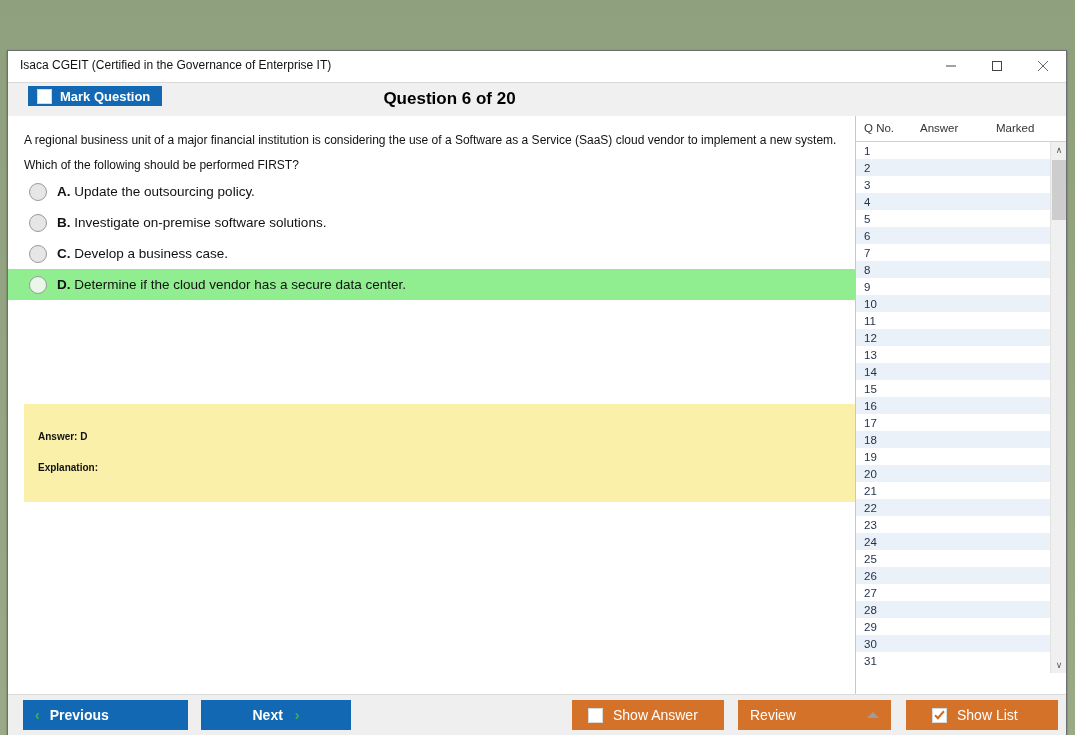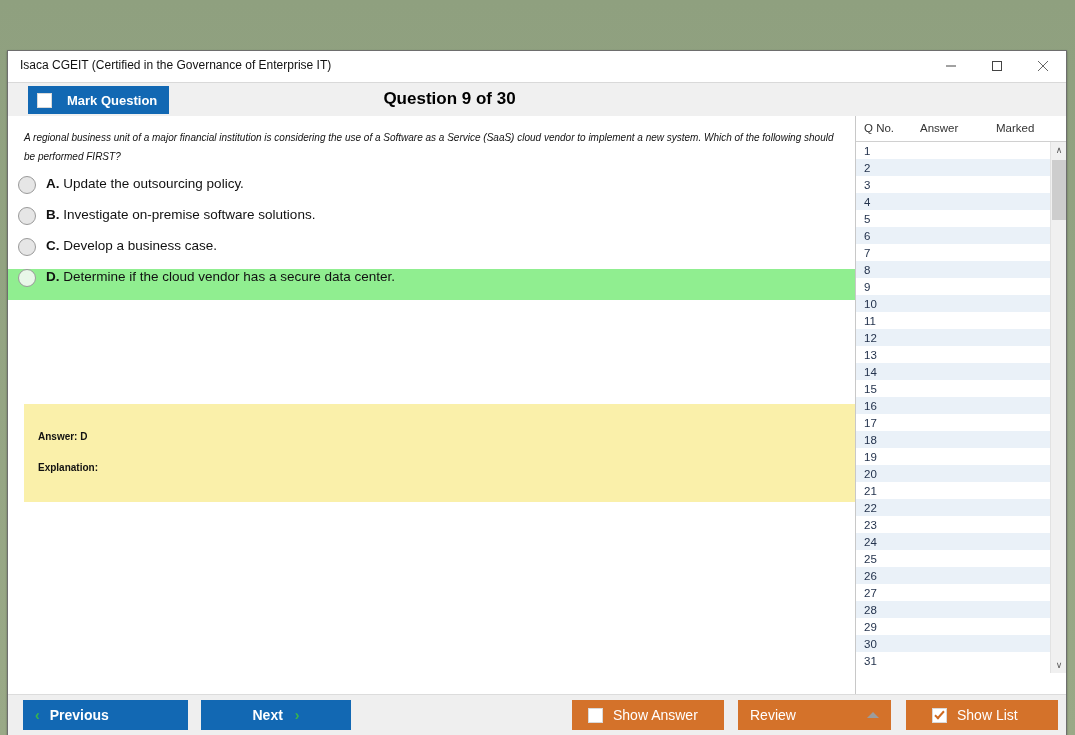--- a/index.html
+++ b/index.html
@@ -64,29 +64,29 @@
   .headerbar {
     position: relative;
     height: 33px;
     background: #f0f0f0;
     border-top: 1px solid #d9d9d9;
   }
   .mark-btn {
     position: absolute;
     left: 20px;
     top: 3px;
-    height: 28px;
+    height: 20px;
     padding: 0 12px 0 9px;
     background: #1268b3;
     color: #fff;
     font-size: 13px;
     font-weight: bold;
     display: flex;
     align-items: center;
-    gap: 15px;
+    gap: 8px;
     cursor: pointer;
     user-select: none;
   }
   .chk {
     width: 13px;
     height: 13px;
     background: #fff;
     border: 1px solid #d9d9d9;
     display: inline-block;
     position: relative;
@@ -127,37 +127,36 @@
     width: 849px;
     height: 578px;
     background: #fff;
     overflow: hidden;
   }
   .qtext {
     position: absolute;
     left: 16px;
     top: 12px;
     width: 822px;
-    font-size: 10px;
-    line-height: 19px;
+    font-size: 12px;
+    line-height: 25px;
     color: #111;
-    font-style: italic;
   }
   .options {
     position: absolute;
     left: 0;
     top: 60px;
     width: 849px;
   }
   .option {
     position: relative;
     display: flex;
-    align-items: flex-start;
+    align-items: center;
     height: 31px;
-    padding-left: 10px;
+    padding-left: 21px;
     cursor: pointer;
   }
   .option.highlight { background: #90ee90; }
   .radio {
     width: 16px;
     height: 16px;
     border-radius: 50%;
     border: 1px solid #9a9a9a;
     background: #e6e6e6;
     flex: none;
@@ -364,21 +363,21 @@
             </svg>
         </div>
       </div>
     </div>
 
     <div class="headerbar">
       <div class="mark-btn">
         <span class="chk"></span>
         <span>Mark Question</span>
       </div>
-      <div class="question-heading">Question 9 of 30</div>
+      <div class="question-heading">Question 6 of 20</div>
     </div>
 
     <div class="content">
 
       <div class="qpane">
         <div class="qtext">A regional business unit of a major financial institution is considering the use of a Software as a Service (SaaS) cloud vendor to implement a new system. Which of the following should be performed FIRST?</div>
 
         <div class="options">
           <div class="option">
             <span class="radio"></span>

